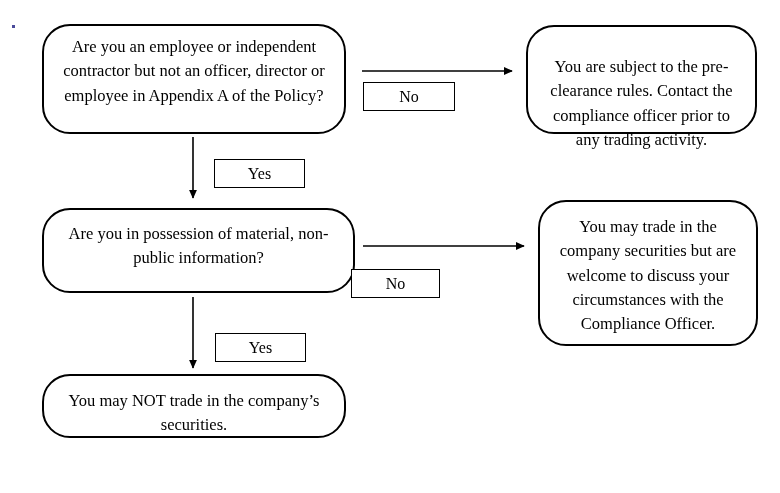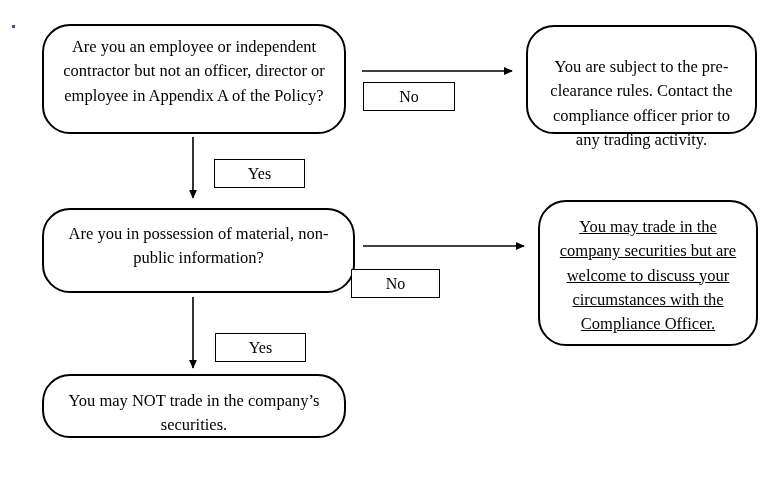--- a/index.html
+++ b/index.html
@@ -101,21 +101,21 @@
   </div>
 
   <div class="node" style="left:526px; top:25px; width:231px; height:109px; padding-top:28px;">
     <span class="node-text">You are subject to the pre-clearance rules.  Contact the compliance officer prior to any trading activity.</span>
   </div>
 
   <div class="node" style="left:42px; top:208px; width:313px; height:85px; padding-top:12px;">
     <span class="node-text">Are you in possession of material, non-public information?</span>
   </div>
 
-  <div class="node" style="left:538px; top:200px; width:220px; height:146px; padding-top:13px;text-decoration:underline;">
+  <div class="node" style="left:538px; top:200px; width:220px; height:146px; padding-top:13px;">
     <span class="node-text">You may trade in the company securities but are welcome to discuss your circumstances with the Compliance Officer.</span>
   </div>
 
   <div class="node" style="left:42px; top:374px; width:304px; height:64px; padding-top:13px;">
     <span class="node-text">You may NOT trade in the company’s securities.</span>
   </div>
 
   <div class="edge-label" style="left:363px; top:82px; width:92px; height:29px;">
     <span>No</span>
   </div>

